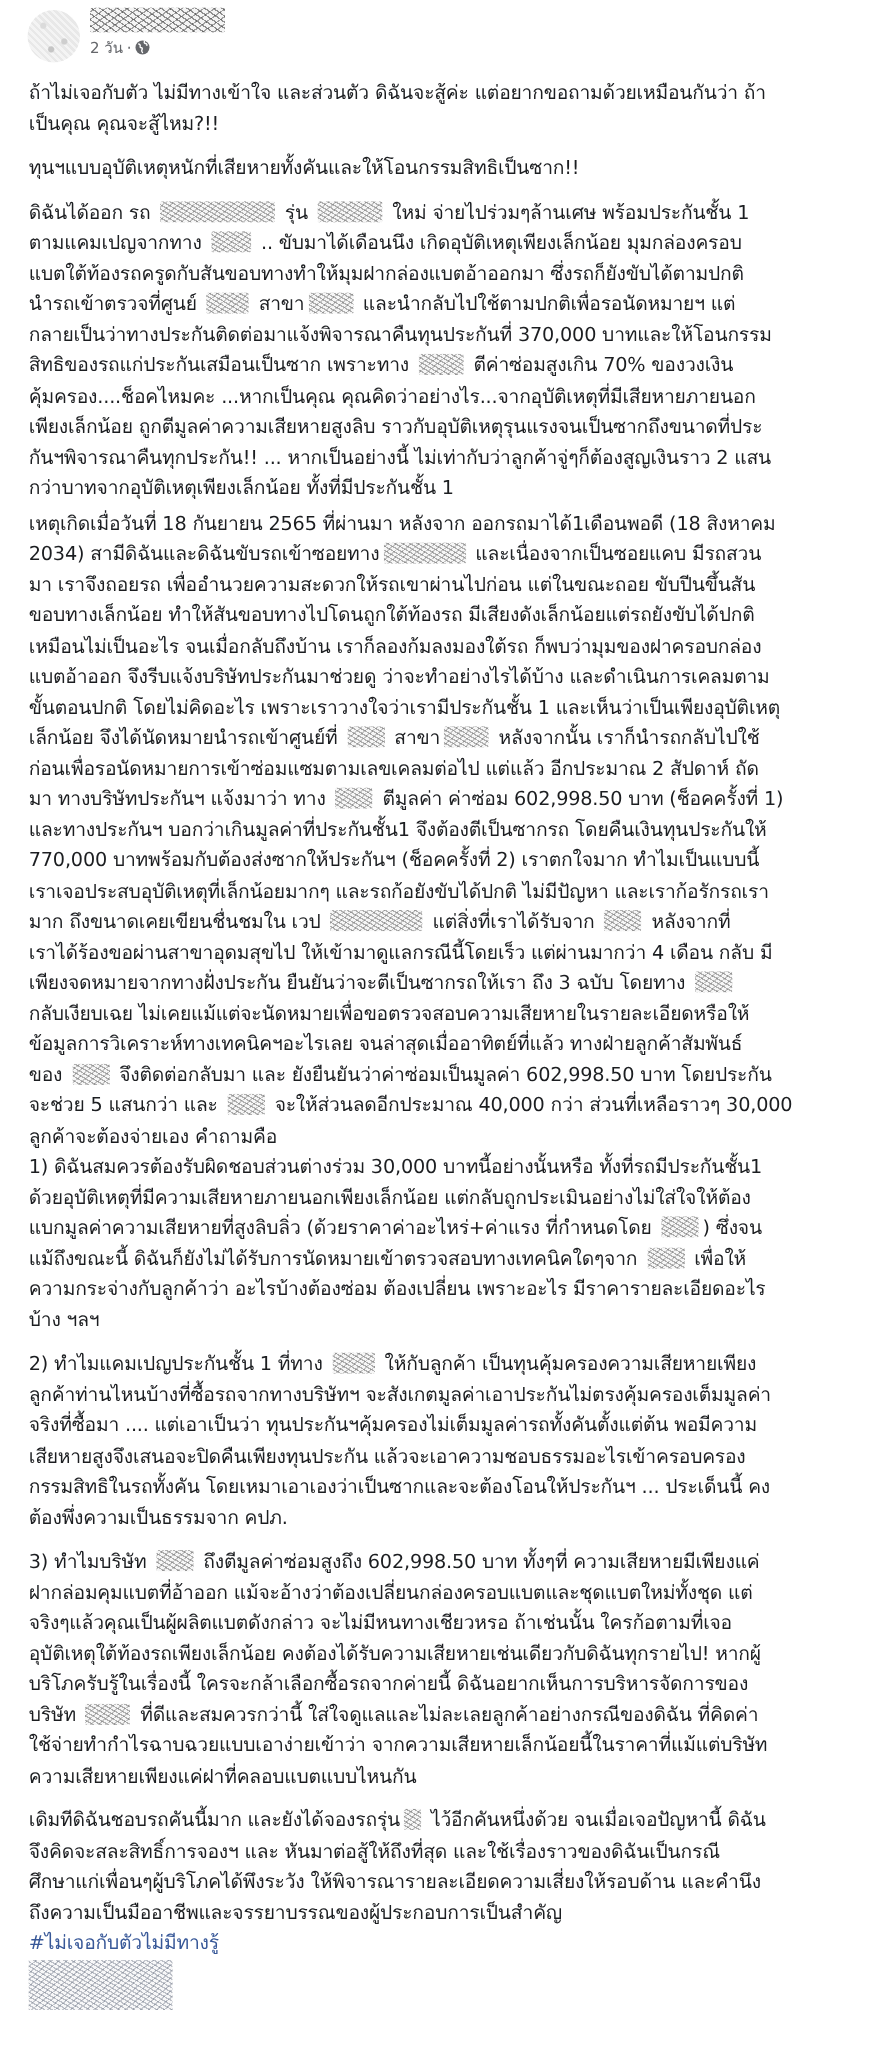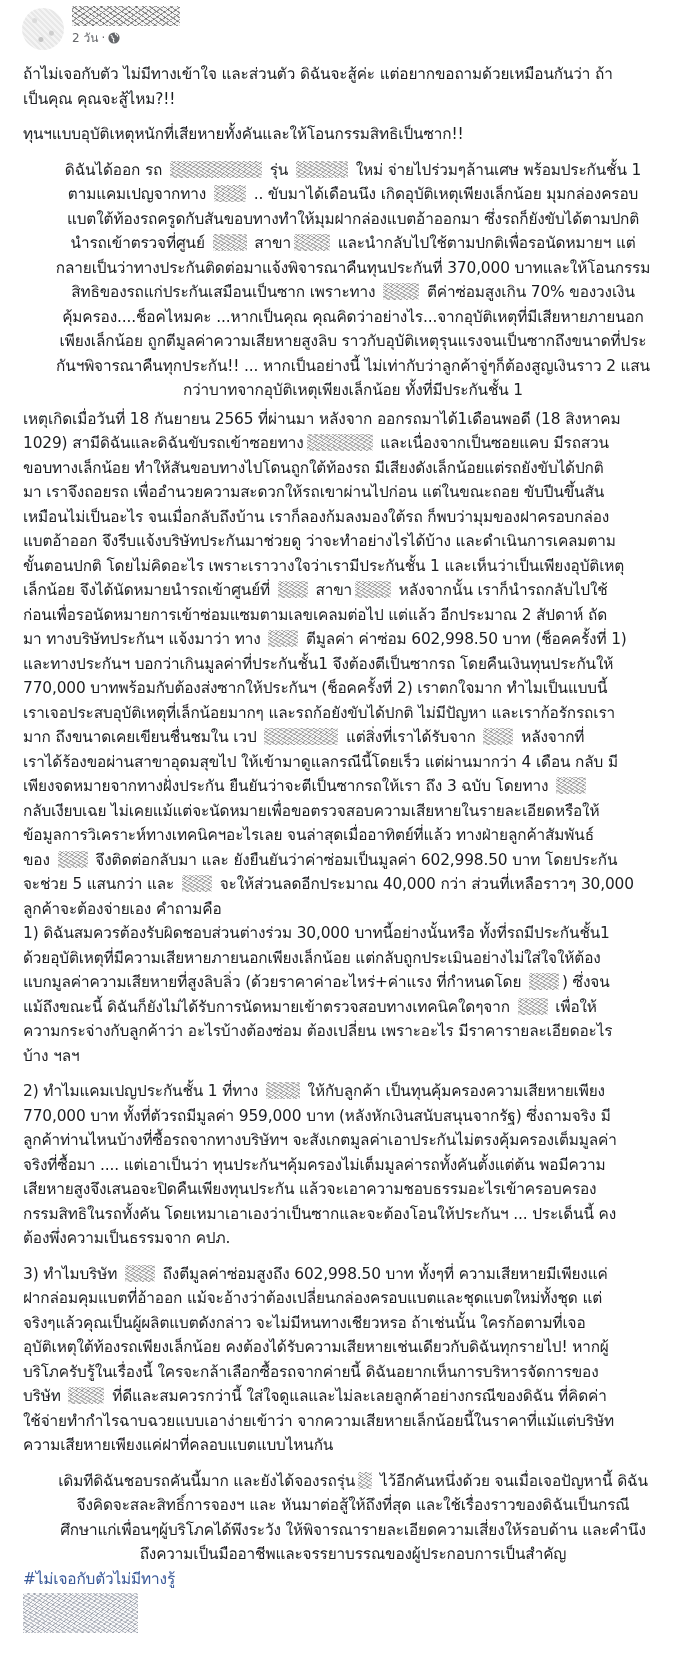--- a/index.html
+++ b/index.html
@@ -77,21 +77,20 @@
       width: 660px;
       font-size: 15.4px;
       line-height: 24.5px;
       letter-spacing: -0.15px;
     }
     .para {
       margin: 0 0 11px 0;
     }
     .para.tight {
       margin-bottom: 4px;
-      text-align: center;
     }
     .line {
       display: block;
       white-space: nowrap;
     }
     .redact {
       display: inline-block;
       height: 17px;
       vertical-align: -3px;
       background:
@@ -155,23 +154,23 @@
         <span class="line"><span>นำรถเข้าตรวจที่ศูนย์ </span><span class="redact" style="width: 34px;"></span><span> สาขา</span><span class="redact" style="width: 36px;"></span><span> และนำกลับไปใช้ตามปกติเพื่อรอนัดหมายฯ  แต่</span></span>
         <span class="line"><span>กลายเป็นว่าทางประกันติดต่อมาแจ้งพิจารณาคืนทุนประกันที่ 370,000 บาทและให้โอนกรรม</span></span>
         <span class="line"><span>สิทธิของรถแก่ประกันเสมือนเป็นซาก เพราะทาง </span><span class="redact" style="width: 36px;"></span><span> ตีค่าซ่อมสูงเกิน 70% ของวงเงิน</span></span>
         <span class="line"><span>คุ้มครอง....ช็อคไหมคะ ...หากเป็นคุณ คุณคิดว่าอย่างไร...จากอุบัติเหตุที่มีเสียหายภายนอก</span></span>
         <span class="line"><span>เพียงเล็กน้อย  ถูกตีมูลค่าความเสียหายสูงลิบ ราวกับอุบัติเหตุรุนแรงจนเป็นซากถึงขนาดที่ประ</span></span>
         <span class="line"><span>กันฯพิจารณาคืนทุกประกัน!! ... หากเป็นอย่างนี้ ไม่เท่ากับว่าลูกค้าจู่ๆก็ต้องสูญเงินราว 2 แสน</span></span>
         <span class="line"><span>กว่าบาทจากอุบัติเหตุเพียงเล็กน้อย ทั้งที่มีประกันชั้น 1</span></span>
       </div>
       <div class="para">
         <span class="line"><span>เหตุเกิดเมื่อวันที่ 18 กันยายน 2565 ที่ผ่านมา หลังจาก ออกรถมาได้1เดือนพอดี (18 สิงหาคม</span></span>
-        <span class="line"><span>1029)  สามีดิฉันและดิฉันขับรถเข้าซอยทาง</span><span class="redact" style="width: 66px;"></span><span> และเนื่องจากเป็นซอยแคบ มีรถสวน</span></span>
+        <span class="line"><span>2034)  สามีดิฉันและดิฉันขับรถเข้าซอยทาง</span><span class="redact" style="width: 66px;"></span><span> และเนื่องจากเป็นซอยแคบ มีรถสวน</span></span>
+        <span class="line"><span>มา เราจึงถอยรถ เพื่ออำนวยความสะดวกให้รถเขาผ่านไปก่อน แต่ในขณะถอย ขับปีนขึ้นสัน</span></span>
         <span class="line"><span>ขอบทางเล็กน้อย ทำให้สันขอบทางไปโดนถูกใต้ท้องรถ มีเสียงดังเล็กน้อยแต่รถยังขับได้ปกติ</span></span>
-        <span class="line"><span>มา เราจึงถอยรถ เพื่ออำนวยความสะดวกให้รถเขาผ่านไปก่อน แต่ในขณะถอย ขับปีนขึ้นสัน</span></span>
         <span class="line"><span>เหมือนไม่เป็นอะไร จนเมื่อกลับถึงบ้าน เราก็ลองก้มลงมองใต้รถ ก็พบว่ามุมของฝาครอบกล่อง</span></span>
         <span class="line"><span>แบตอ้าออก  จึงรีบแจ้งบริษัทประกันมาช่วยดู ว่าจะทำอย่างไรได้บ้าง  และดำเนินการเคลมตาม</span></span>
         <span class="line"><span>ขั้นตอนปกติ โดยไม่คิดอะไร เพราะเราวางใจว่าเรามีประกันชั้น 1 และเห็นว่าเป็นเพียงอุบัติเหตุ</span></span>
         <span class="line"><span>เล็กน้อย จึงได้นัดหมายนำรถเข้าศูนย์ที่ </span><span class="redact" style="width: 30px;"></span><span> สาขา</span><span class="redact" style="width: 36px;"></span><span> หลังจากนั้น เราก็นำรถกลับไปใช้</span></span>
         <span class="line"><span>ก่อนเพื่อรอนัดหมายการเข้าซ่อมแซมตามเลขเคลมต่อไป  แต่แล้ว อีกประมาณ 2 สัปดาห์ ถัด</span></span>
         <span class="line"><span>มา ทางบริษัทประกันฯ แจ้งมาว่า ทาง </span><span class="redact" style="width: 30px;"></span><span>  ตีมูลค่า ค่าซ่อม 602,998.50 บาท (ช็อคครั้งที่ 1)</span></span>
         <span class="line"><span>และทางประกันฯ บอกว่าเกินมูลค่าที่ประกันชั้น1  จึงต้องตีเป็นซากรถ โดยคืนเงินทุนประกันให้</span></span>
         <span class="line"><span>770,000 บาทพร้อมกับต้องส่งซากให้ประกันฯ  (ช็อคครั้งที่ 2)  เราตกใจมาก ทำไมเป็นแบบนี้</span></span>
         <span class="line"><span>เราเจอประสบอุบัติเหตุที่เล็กน้อยมากๆ และรถก้อยังขับได้ปกติ ไม่มีปัญหา และเราก้อรักรถเรา</span></span>
         <span class="line"><span>มาก ถึงขนาดเคยเขียนชื่นชมใน เวป </span><span class="redact" style="width: 74px;"></span><span> แต่สิ่งที่เราได้รับจาก </span><span class="redact" style="width: 30px;"></span><span> หลังจากที่</span></span>
@@ -184,21 +183,20 @@
         <span class="line"><span>ลูกค้าจะต้องจ่ายเอง  คำถามคือ</span></span>
         <span class="line"><span>1) ดิฉันสมควรต้องรับผิดชอบส่วนต่างร่วม 30,000 บาทนี้อย่างนั้นหรือ ทั้งที่รถมีประกันชั้น1</span></span>
         <span class="line"><span>ด้วยอุบัติเหตุที่มีความเสียหายภายนอกเพียงเล็กน้อย แต่กลับถูกประเมินอย่างไม่ใส่ใจให้ต้อง</span></span>
         <span class="line"><span>แบกมูลค่าความเสียหายที่สูงลิบลิ่ว (ด้วยราคาค่าอะไหร่+ค่าแรง ที่กำหนดโดย </span><span class="redact" style="width: 30px;"></span><span>) ซึ่งจน</span></span>
         <span class="line"><span>แม้ถึงขณะนี้ ดิฉันก็ยังไม่ได้รับการนัดหมายเข้าตรวจสอบทางเทคนิคใดๆจาก </span><span class="redact" style="width: 30px;"></span><span> เพื่อให้</span></span>
         <span class="line"><span>ความกระจ่างกับลูกค้าว่า อะไรบ้างต้องซ่อม ต้องเปลี่ยน เพราะอะไร มีราคารายละเอียดอะไร</span></span>
         <span class="line"><span>บ้าง ฯลฯ</span></span>
       </div>
       <div class="para">
         <span class="line"><span>2) ทำไมแคมเปญประกันชั้น 1 ที่ทาง </span><span class="redact" style="width: 34px;"></span><span> ให้กับลูกค้า เป็นทุนคุ้มครองความเสียหายเพียง</span></span>
-        <span class="line"><span>770,000 บาท ทั้งที่ตัวรถมีมูลค่า 959,000 บาท (หลังหักเงินสนับสนุนจากรัฐ) ซึ่งถามจริง มี</span></span>
         <span class="line"><span>ลูกค้าท่านไหนบ้างที่ซื้อรถจากทางบริษัทฯ จะสังเกตมูลค่าเอาประกันไม่ตรงคุ้มครองเต็มมูลค่า</span></span>
         <span class="line"><span>จริงที่ซื้อมา ....  แต่เอาเป็นว่า ทุนประกันฯคุ้มครองไม่เต็มมูลค่ารถทั้งคันตั้งแต่ต้น พอมีความ</span></span>
         <span class="line"><span>เสียหายสูงจึงเสนอจะปิดคืนเพียงทุนประกัน แล้วจะเอาความชอบธรรมอะไรเข้าครอบครอง</span></span>
         <span class="line"><span>กรรมสิทธิในรถทั้งคัน โดยเหมาเอาเองว่าเป็นซากและจะต้องโอนให้ประกันฯ ... ประเด็นนี้ คง</span></span>
         <span class="line"><span>ต้องพึ่งความเป็นธรรมจาก คปภ.</span></span>
       </div>
       <div class="para">
         <span class="line"><span>3) ทำไมบริษัท </span><span class="redact" style="width: 30px;"></span><span> ถึงตีมูลค่าซ่อมสูงถึง 602,998.50 บาท ทั้งๆที่ ความเสียหายมีเพียงแค่</span></span>
         <span class="line"><span>ฝากล่อมคุมแบตที่อ้าออก  แม้จะอ้างว่าต้องเปลี่ยนกล่องครอบแบตและชุดแบตใหม่ทั้งชุด แต่</span></span>
         <span class="line"><span>จริงๆแล้วคุณเป็นผู้ผลิตแบตดังกล่าว จะไม่มีหนทางเชียวหรอ ถ้าเช่นนั้น ใครก้อตามที่เจอ</span></span>

